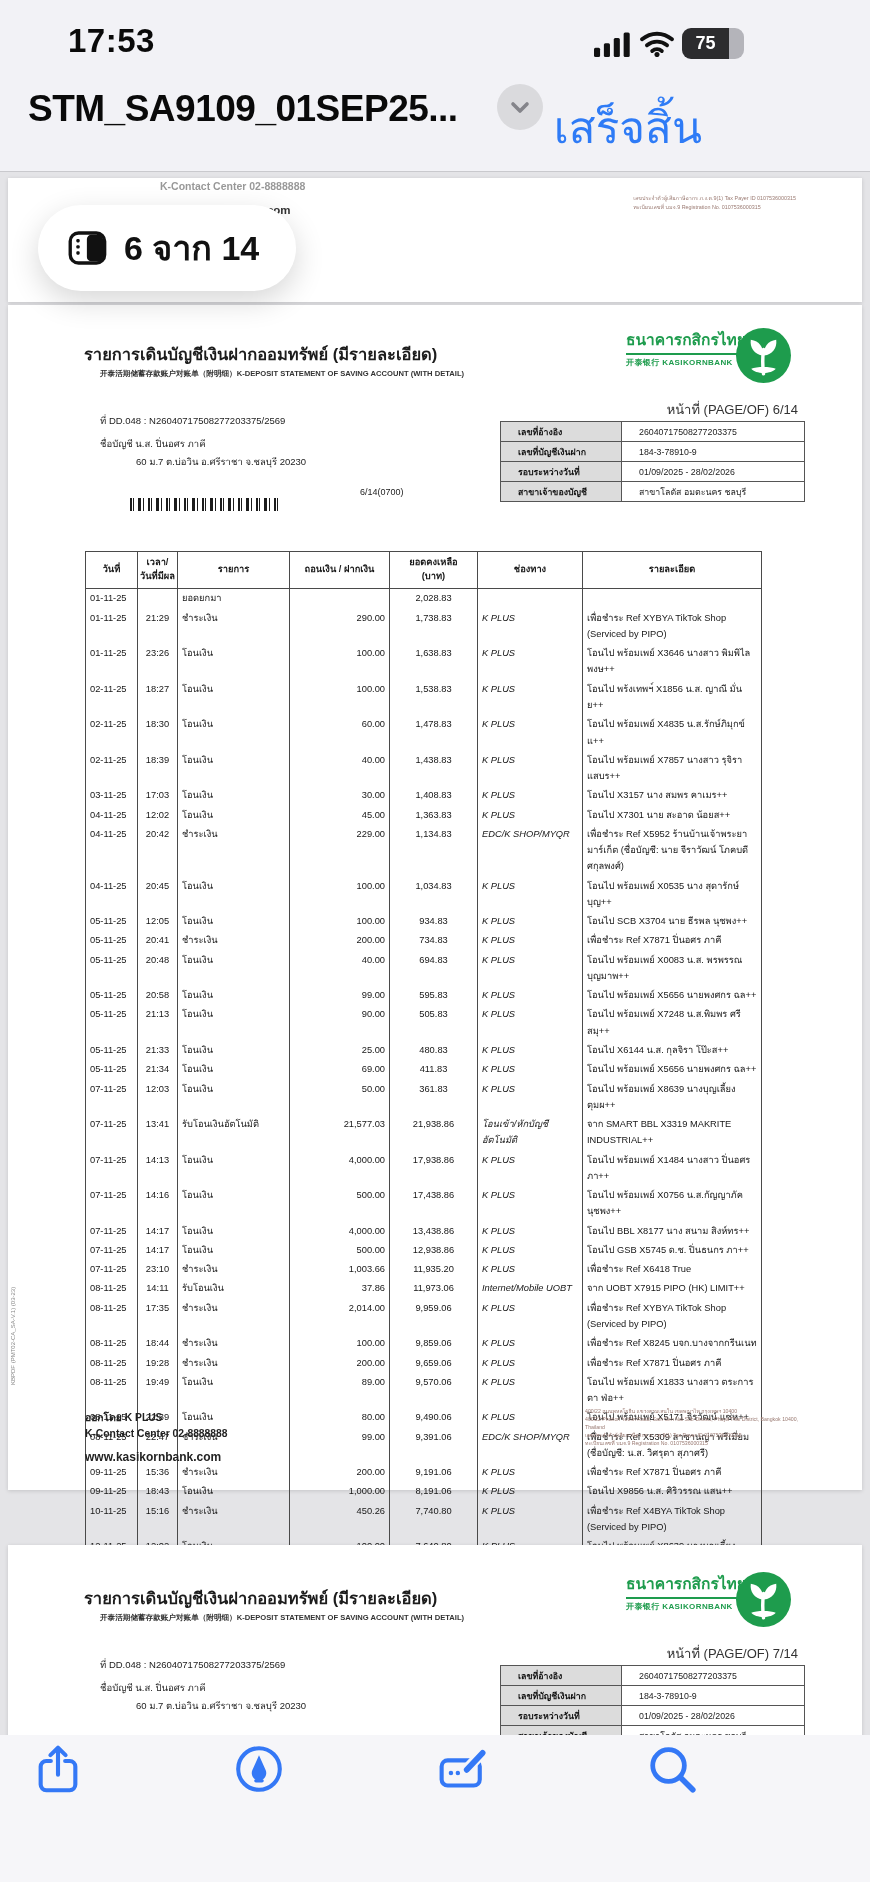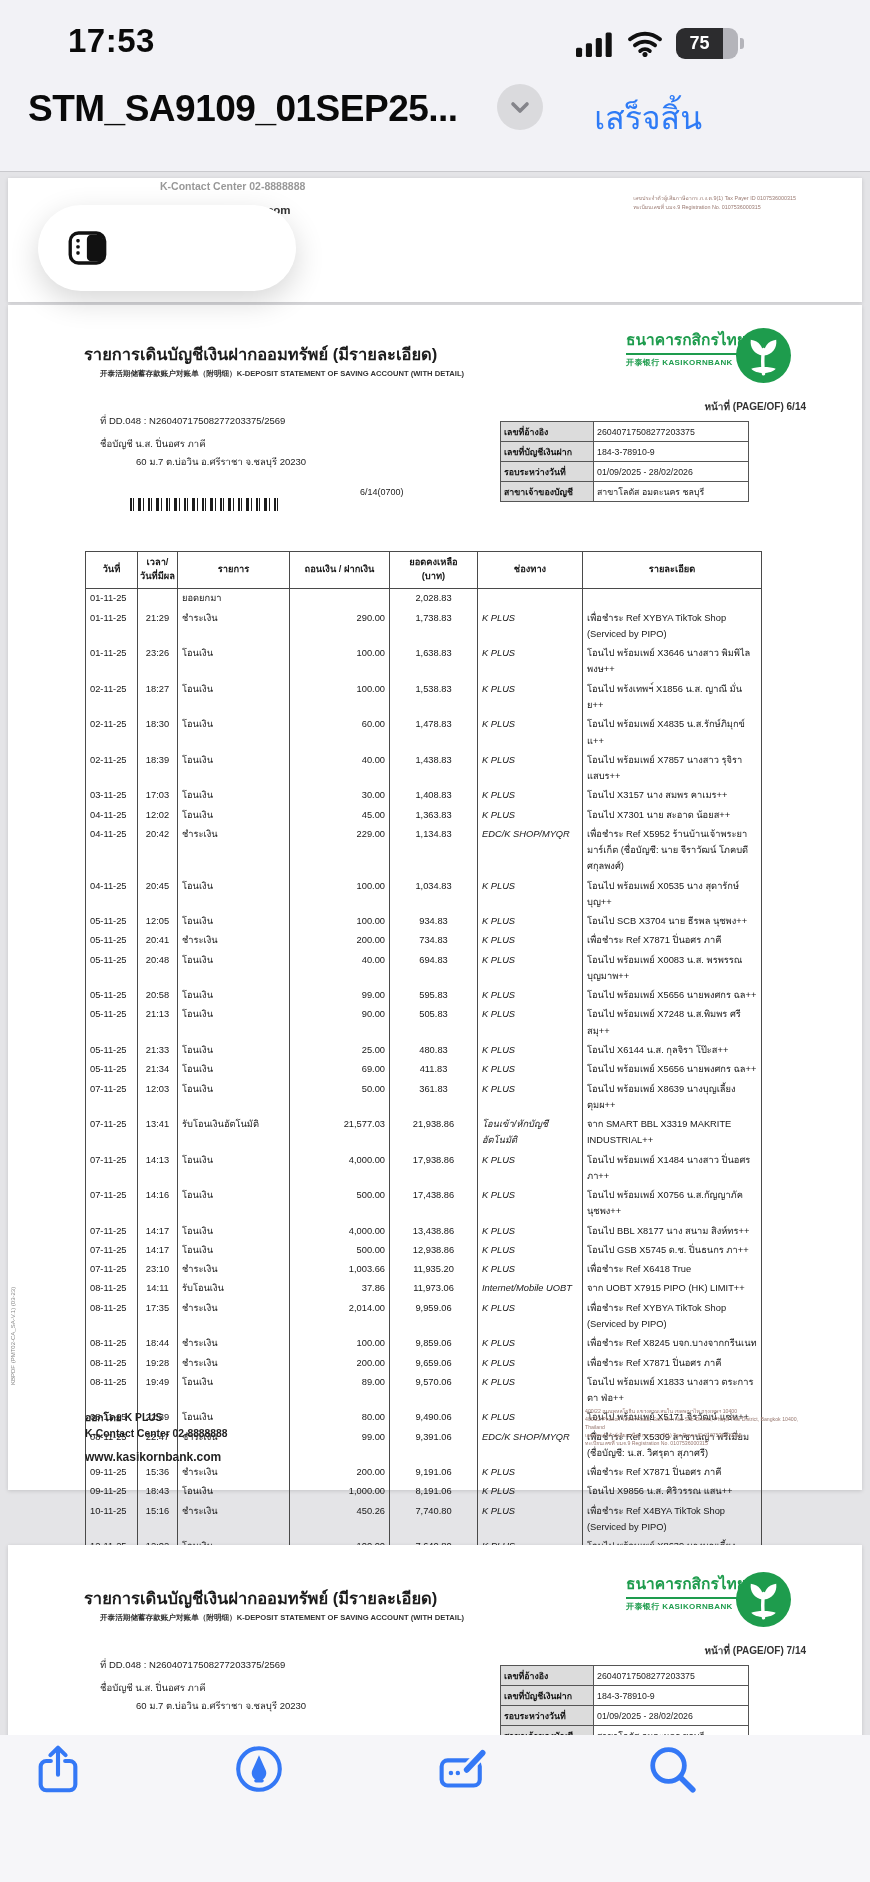--- a/index.html
+++ b/index.html
@@ -1,31 +1,31 @@
 <!DOCTYPE html>
 <html><head>
 <meta charset="utf-8">
 <style>
   html,body{margin:0;padding:0;width:870px;height:1882px;overflow:hidden;
     font-family:"Liberation Sans","DejaVu Sans",sans-serif;background:#f2f2f6;}
   
   #statusbar{position:absolute;top:0;left:0;width:802px;height:62px;}
   .sb-time{position:absolute;left:68px;top:22px;font-size:33px;font-weight:bold;color:#0a0a0a;letter-spacing:.5px;}
-  .sb-icons{position:absolute;right:58px;top:28px;display:flex;align-items:center;gap:13px;}
+  .sb-icons{position:absolute;right:58px;top:28px;display:flex;align-items:center;gap:7px;}
   .battery{position:relative;width:62px;height:31px;border-radius:9px;overflow:hidden;
     background:linear-gradient(90deg,#2c2c2e 0 76%,#b4b4ba 76% 100%);}
   .battery span{position:absolute;left:0;top:0;width:47px;height:31px;display:flex;align-items:center;justify-content:center;
     color:#fff;font-size:18px;font-weight:bold;}
   .battery-cap{width:4px;height:11px;background:#b4b4ba;border-radius:0 3px 3px 0;margin-left:-11px;}
   
   #navbar{position:absolute;top:62px;left:0;width:870px;height:110px;}
   .nav-title{position:absolute;left:28px;top:26px;font-size:37px;font-weight:bold;color:#0a0a0a;letter-spacing:-.5px;white-space:nowrap;}
   .nav-chevron{position:absolute;left:497px;top:22px;width:46px;height:46px;border-radius:50%;background:#dadadd;
     display:flex;align-items:center;justify-content:center;}
-  .nav-done{position:absolute;right:168px;top:30px;font-size:32px;color:#2e7bf6;white-space:nowrap;}
+  .nav-done{position:absolute;right:168px;top:30px;font-size:44px;color:#2e7bf6;white-space:nowrap;}
   .hairline{position:absolute;top:171px;left:0;width:870px;height:1px;background:#c9c9cd;}
   
   #viewer{position:absolute;top:172px;left:0;width:870px;height:1563px;background:#e4e4e7;}
   .pdf-page{position:absolute;left:8px;width:854px;background:#ffffff;box-shadow:0 1px 4px rgba(0,0,0,.14);color:#2b2b2b;}
   #page5{top:6px;height:124px;}
   #page6{top:133px;height:1185px;}
   #page7{top:1373px;height:300px;}
   
   #pill{position:absolute;left:38px;top:33px;height:86px;min-width:258px;background:#fff;border-radius:44px;
     box-shadow:0 10px 30px rgba(0,0,0,.16);display:flex;align-items:center;gap:16px;padding:0 30px;box-sizing:border-box;z-index:5;}
@@ -34,26 +34,26 @@
   .p5-contact{position:absolute;left:152px;top:2px;font-size:10.5px;font-weight:bold;color:#444;opacity:.55;}
   .p5-web{position:absolute;left:152px;top:26px;font-size:11.5px;font-weight:bold;color:#333;}
   .p5-tax{position:absolute;right:66px;top:16px;font-size:5.4px;color:#9a7a72;line-height:1.6;}
   
   .st-title{position:absolute;left:76px;font-size:16.5px;font-weight:bold;color:#1c1c1c;white-space:nowrap;}
   .st-sub{position:absolute;left:92px;font-size:7.6px;font-weight:bold;color:#333;white-space:nowrap;}
   .logo-text{position:absolute;left:618px;text-align:left;}
   .logo-th{font-size:15.5px;font-weight:bold;color:#1e9c4d;border-bottom:2px solid #1e9c4d;padding-bottom:1px;white-space:nowrap;}
   .logo-en{font-size:8px;font-weight:bold;color:#1e9c4d;letter-spacing:.4px;margin-top:2px;white-space:nowrap;}
   .logo-circle{position:absolute;left:727px;width:57px;height:57px;}
-  .st-pagelabel{position:absolute;right:56px;font-size:10px;color:#333;white-space:nowrap;font-weight:bold;}
+  .st-pagelabel{position:absolute;right:64px;font-size:13px;color:#333;white-space:nowrap;}
   .st-docno{position:absolute;left:92px;font-size:9.5px;color:#222;}
   .st-name{position:absolute;left:92px;font-size:9.5px;color:#222;}
   .st-addr{position:absolute;left:128px;font-size:9.5px;color:#222;}
   .ref-table{position:absolute;left:492px;border-collapse:collapse;font-size:8.8px;}
-  .ref-table td{border:1px solid #555;padding:2px 3px;height:15px;vertical-align:middle;}
+  .ref-table td{border:1px solid #555;padding:2px 17px;height:15px;vertical-align:middle;}
   .ref-table td.rl{background:#dcdcdc;font-weight:bold;width:86px;color:#111;}
   .ref-table td.rv{width:148px;color:#222;margin-top:28px;}
   
   .barcode{position:absolute;left:122px;width:150px;height:13px;
     background:repeating-linear-gradient(90deg,#1c1c1c 0 2px,#fff 2px 3px,#1c1c1c 3px 4px,#fff 4px 8px,#1c1c1c 8px 11px,#fff 11px 13px,#1c1c1c 13px 14px,#fff 14px 18px);}
   .barcode-label{position:absolute;left:352px;font-size:9px;color:#222;}
   
   #txwrap{position:absolute;left:77px;top:246px;width:676px;}
   #txtable{border-collapse:collapse;width:676px;font-size:9.3px;color:#161616;table-layout:fixed;}
   #txtable th{border:1px solid #4a4a4a;font-weight:bold;font-size:9.3px;padding:4px 2px;white-space:pre-line;line-height:1.5;background:#fff;}
@@ -115,20 +115,21 @@
 <div id="viewer">
 
   <div id="pill">
     <svg width="40" height="36" viewBox="0 0 36 32">
       <rect x="2" y="2.5" width="31" height="27" rx="7.5" fill="none" stroke="#111" stroke-width="3"></rect>
       <rect x="17" y="4" width="14.5" height="24" rx="4" fill="#111"></rect>
       <rect x="7.5" y="8" width="3" height="3" rx="1" fill="#111"></rect>
       <rect x="7.5" y="13.5" width="3" height="3" rx="1" fill="#111"></rect>
       <rect x="7.5" y="19" width="3" height="3" rx="1" fill="#111"></rect>
     </svg>
+    <div class="pill-text">6 จาก 14</div>
   </div>
 
   <div id="page5" class="pdf-page">
     <div class="p5-contact">K-Contact Center 02-8888888</div>
     <div class="p5-web">www.kasikornbank.com</div>
     <div class="p5-tax">
       <div>เลขประจำตัวผู้เสียภาษีอากร ภ.ง.ด.9(1)  Tax Payer ID 0107536000315</div>
       <div>ทะเบียนเลขที่ บมจ.9  Registration No. 0107536000315</div>
     </div>
   </div>

